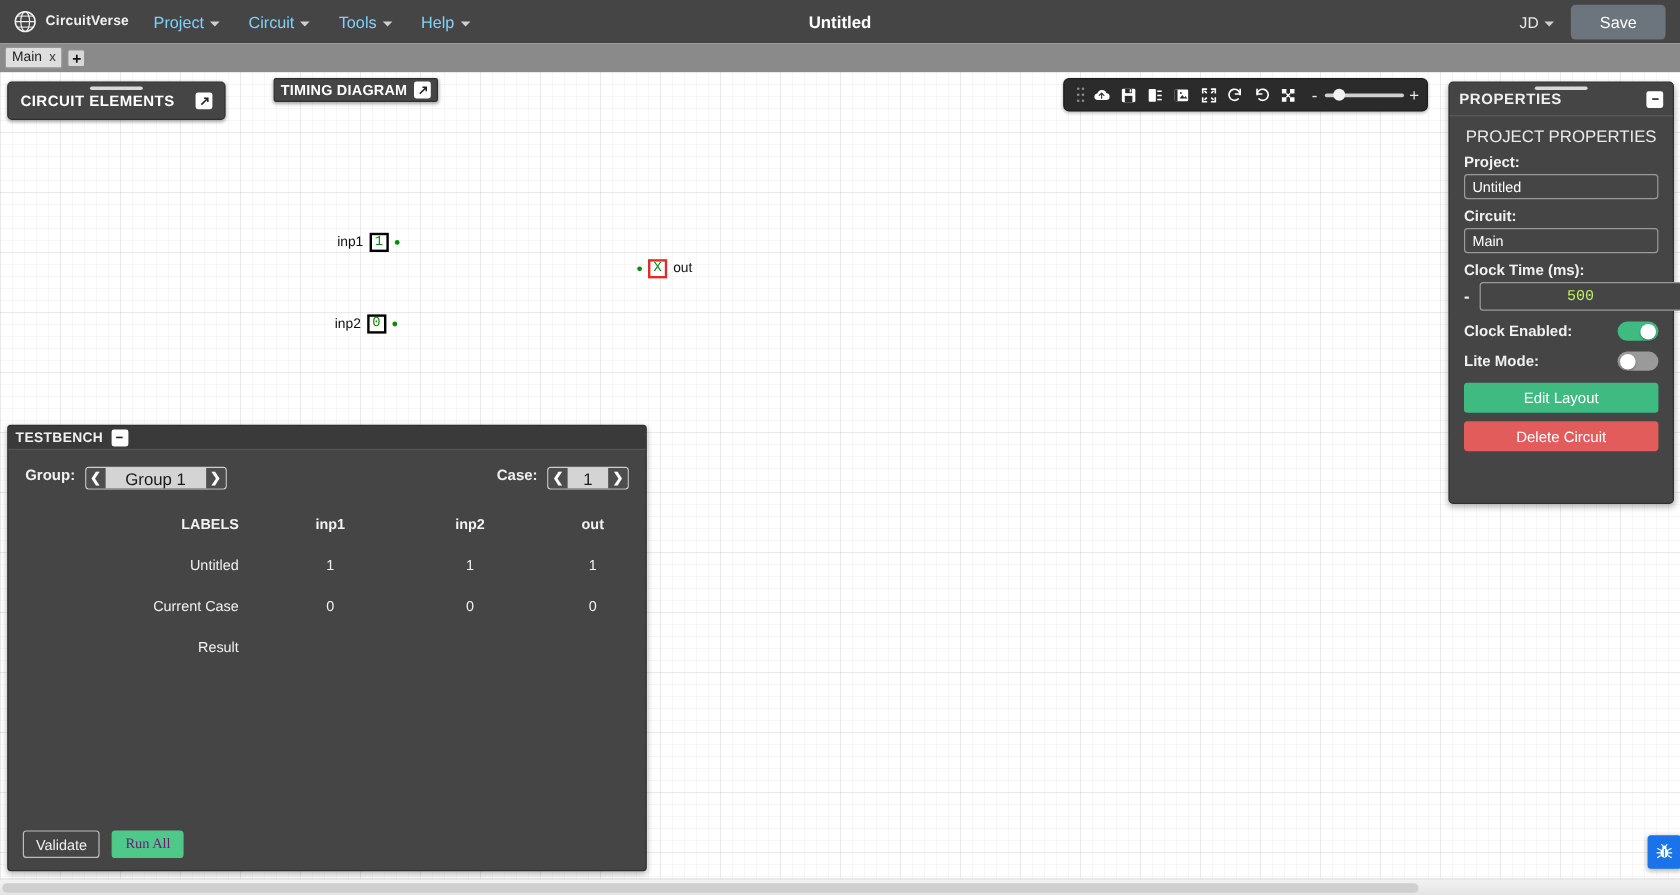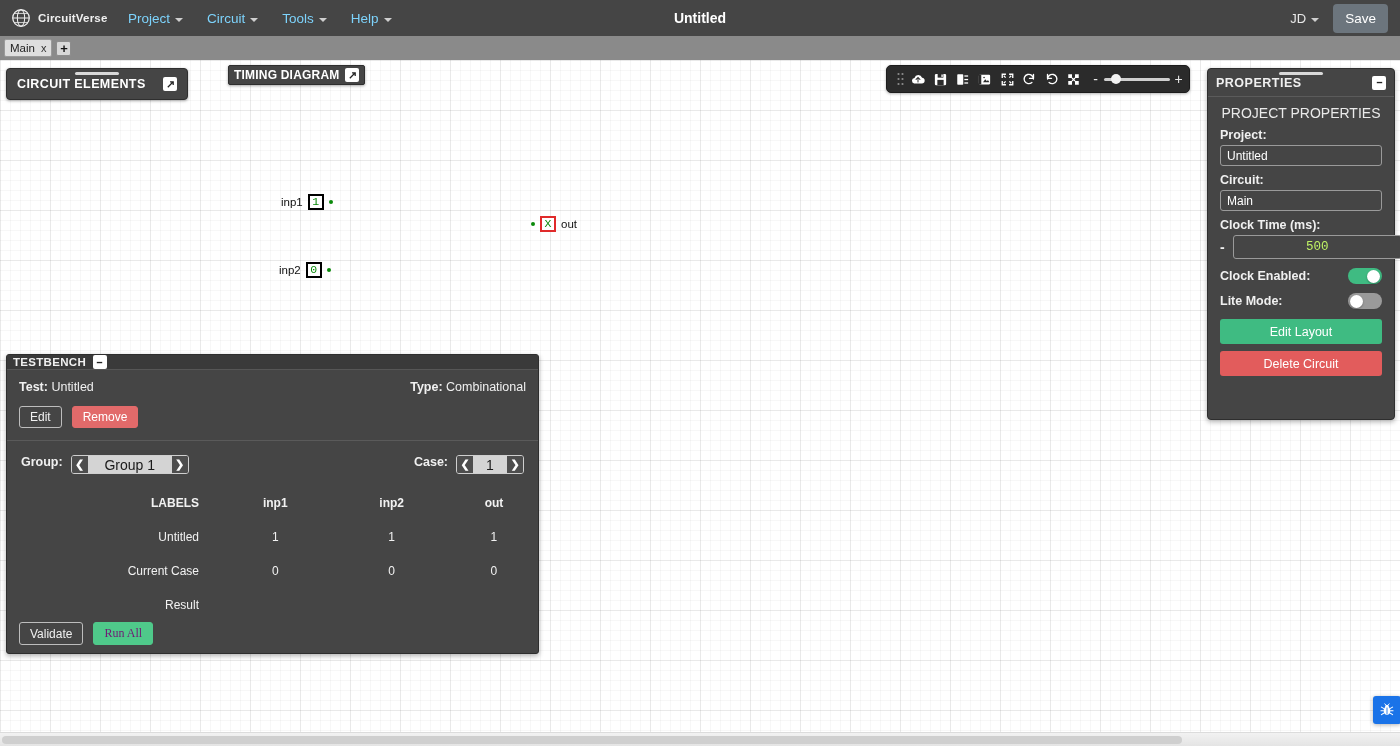--- a/index.html
+++ b/index.html
@@ -49,21 +49,21 @@
   .caret { display:inline-block; width:0;height:0;border-left:4px solid transparent;
            border-right:4px solid transparent;border-top:4px solid #cfcfcf; margin-top:3px;}
   .nav-title {
     position: absolute; left: 0; right: 0; text-align: center;
     font-size: 14px; font-weight: bold; color: #ffffff; pointer-events: none;
   }
   .nav-right { margin-left: auto; display: flex; align-items: center; gap: 14px; padding-right: 12px; }
   .user-chip { font-size: 13px; color: #e8e8e8; display: flex; align-items: center; gap: 5px; cursor: pointer; }
   .save-btn {
     background: #6c757d; color: #fff; border: none; border-radius: 4px;
-    font-size: 13.5px; padding: 7px 12px; cursor: pointer;
+    font-size: 13.5px; padding: 7px 24px; cursor: pointer;
     font-family: "Liberation Sans", sans-serif;
   }
 
   
   .tabbar {
     position: absolute; left: 0; top: 36px; width: 1400px; height: 24px;
     background: #8a8a8a; display: flex; align-items: center; padding-left: 4px; gap: 4px;
   }
   .tab {
     background: #dedede; border: 1px solid #9a9a9a; border-radius: 2px;
@@ -133,21 +133,21 @@
     width: 16px; height: 16px; border: 2px solid #000; background: #fff;
     display: flex; align-items: center; justify-content: center;
     font-size: 11.5px; line-height: 1; font-family: "Liberation Mono", monospace;
   }
   .node-box.green { color: #0a8a0a; }
   .node-box.red { border-color: #e02b2b; color: #0a8a0a; }
   .pin { width: 4px; height: 4px; background: #0a8a0a; border-radius: 50%; }
 
   
   #testbench {
-    position: absolute; left: 6px; top: 354px; width: 533px; height: 300px;
+    position: absolute; left: 6px; top: 354px; width: 533px; height: 372px;
     background: #454545; border: 1px solid #2e2e2e; border-radius: 3px;
     box-shadow: 0 2px 5px rgba(0,0,0,.3); color: #f0f0f0;
     display: flex; flex-direction: column;
   }
   #testbench .tb-header {
     height: 20px; background: #3a3a3a; border-bottom: 1px solid #565656;
     display: flex; align-items: center; gap: 7px; padding: 0 6px;
   }
   #testbench .tb-header .ttl { font-size: 11.5px; font-weight: bold; letter-spacing: .3px; }
   .tb-sec {
@@ -436,36 +436,20 @@
   <div id="testbench">
     <div class="tb-header">
       <span class="ttl">TESTBENCH</span>
       <span class="sq-btn">
         <svg width="9" height="9" viewBox="0 0 10 10">
             <rect x="2" y="4.3" width="6" height="1.5" fill="#222"></rect>
           </svg>
       </span>
     </div>
 
-    <div class="tb-sec">
-      <div class="tb-row1">
-        <span>
-          <b>Test:</b>
-          <span>Untitled</span>
-        </span>
-        <span>
-          <b>Type:</b>
-          <span>Combinational</span>
-        </span>
-      </div>
-      <div class="tb-buttons">
-        <button class="btn-outline">Edit</button>
-        <button class="btn-red">Remove</button>
-      </div>
-    </div>
 
     <div class="tb-nav">
       <div class="stepper-group">
         <span class="lbl">Group:</span>
         <span class="stepper">
           <span class="arrow">❮</span>
           <span class="val wide">Group 1</span>
           <span class="arrow">❯</span>
         </span>
       </div>

